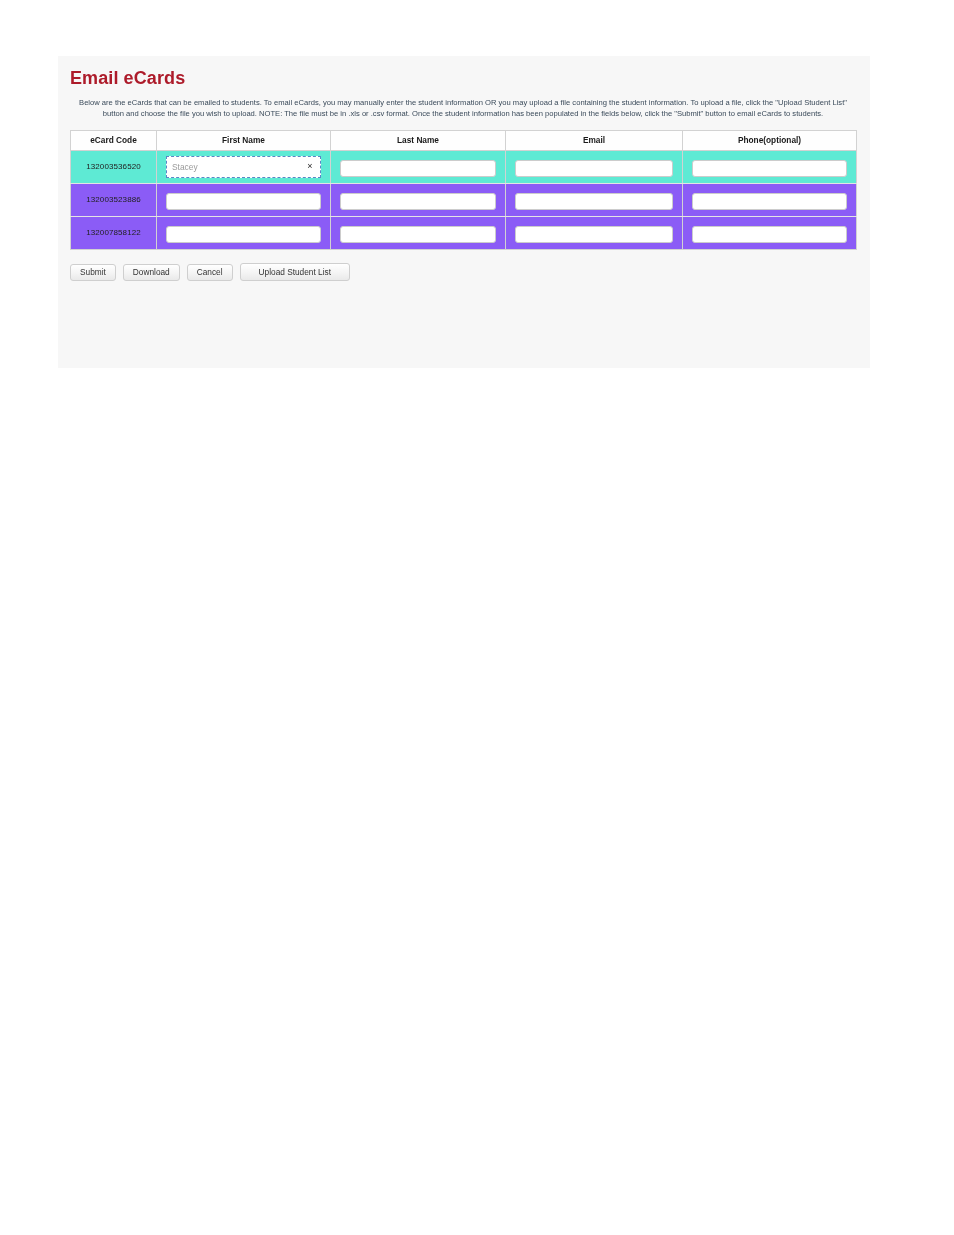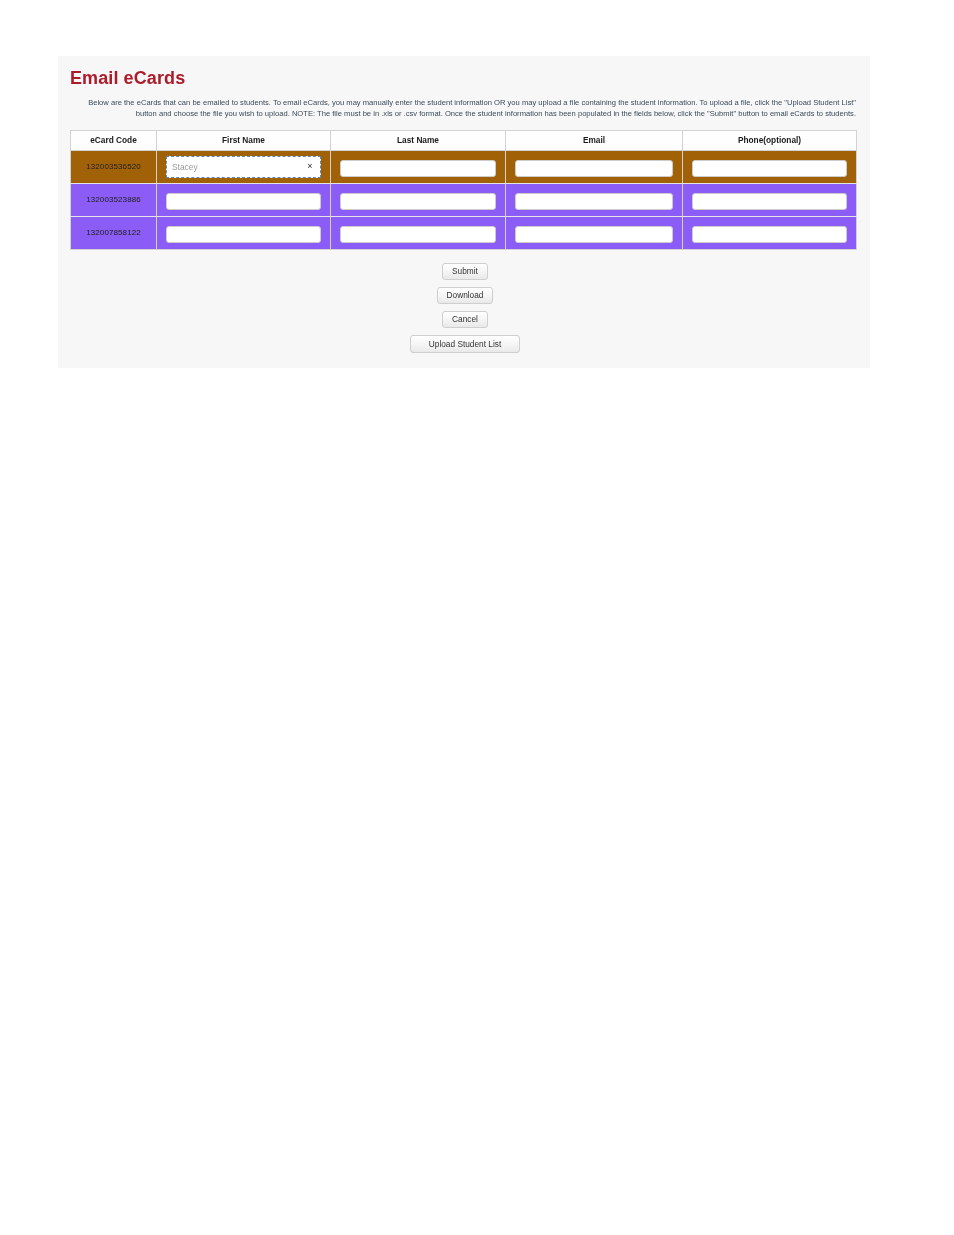--- a/index.html
+++ b/index.html
@@ -45,21 +45,21 @@
     letter-spacing: 0.1px;
     margin: 0 0 9px 2px;
     line-height: 20px;
   }
 
   .intro {
     color: #3a4a5a;
     font-size: 7.6px;
     line-height: 11.4px;
     margin: 0 2px 10px 2px;
-    text-align: right;
+    text-align: center;
     max-width: 786px;
   }
 
   
   table.ecard-table {
     border-collapse: collapse;
     width: 786px;
     margin: 0 0 11px 2px;
     table-layout: fixed;
     background: #ffffff;
@@ -80,21 +80,21 @@
   table.ecard-table td {
     border-left: 1px solid #d2d2d2;
     border-right: 1px solid #d2d2d2;
     border-bottom: 1px solid #e4e4e4;
     padding: 0;
     height: 32px;
     vertical-align: middle;
   }
 
   table.ecard-table tr.row-odd td {
-    background: #a16207;
+    background: #5eead4;
   }
   table.ecard-table tr.row-even td {
     background: #8b5cf6;
   }
   table.ecard-table tr:last-child td {
     border-bottom: 1px solid #d2d2d2;
   }
 
   .col-code   { width: 86px; }
   .col-first  { width: 174px; }
@@ -166,23 +166,22 @@
     line-height: 9px;
     cursor: pointer;
     user-select: none;
     margin-right: 2px;
   }
 
   
   .btn-row {
     margin: 13px 0 0 2px;
     display: flex;
-    align-items: center;
+    align-items: flex-end;
     gap: 7px;
-    flex-direction: column;
   }
 
   button.btn {
     font-family: "Liberation Sans", sans-serif;
     font-size: 8.3px;
     color: #333333;
     background: linear-gradient(to bottom, #ffffff 0%, #f4f4f4 55%, #e9e9e9 100%);
     border: 1px solid #cfcfcf;
     border-radius: 3px;
     height: 17px;

